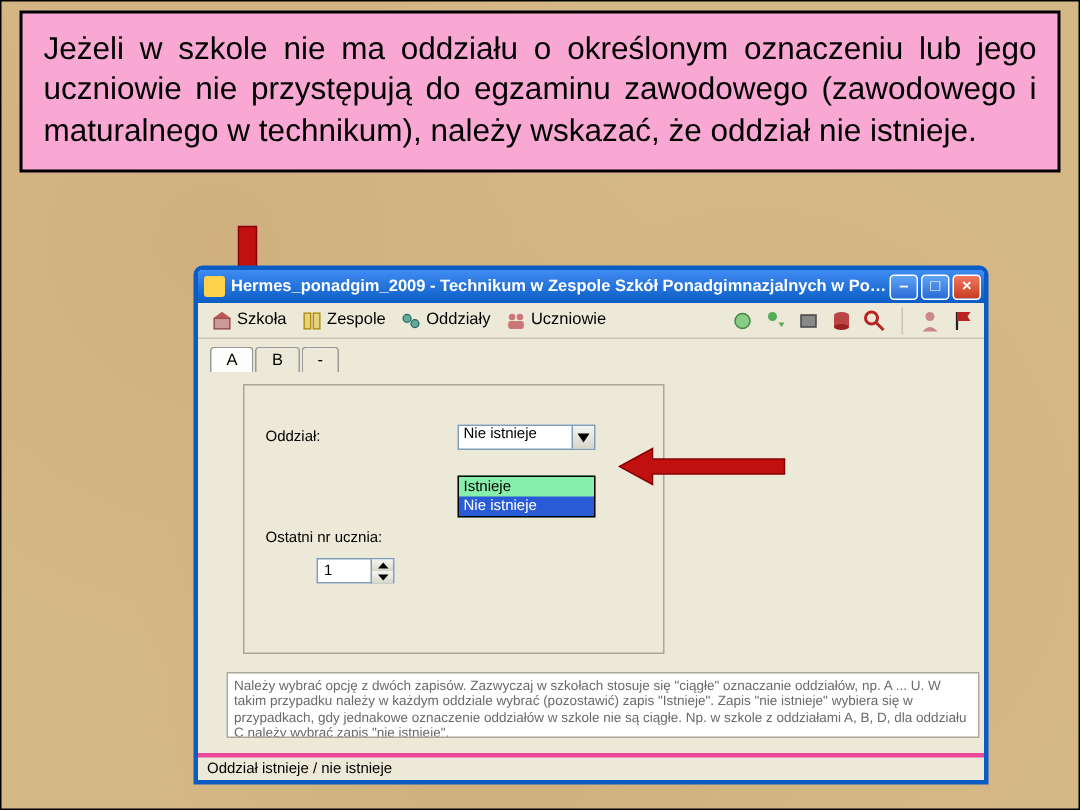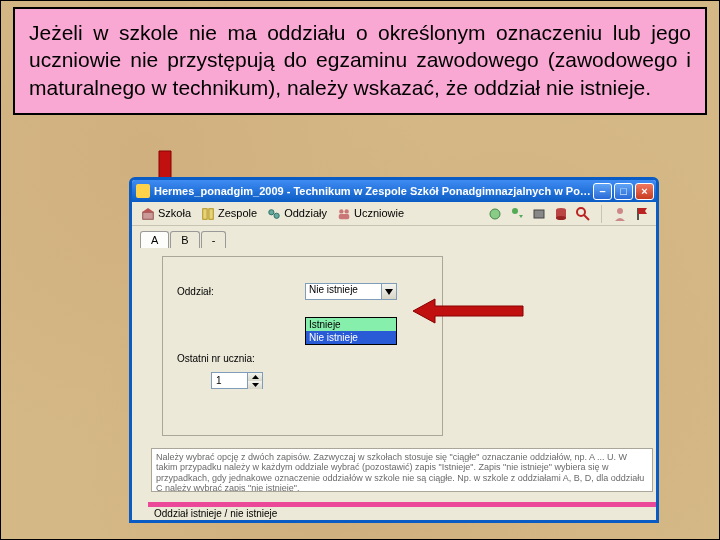--- a/index.html
+++ b/index.html
@@ -138,22 +138,22 @@
   .spinner .sbtn { height:8px; border-left:1px solid #7f9db9; display:flex; align-items:center; justify-content:center; background:linear-gradient(#f4f4f0,#d8d6c8); }
   .help {
     position:absolute; left:3px; right:3px; top:268px; height:44px;
     border:1px solid #aaa69a; background:#fff;
     padding:3px 4px; font-size:9px; color:#6a6a6a;
     line-height:1.15;
     overflow:hidden;
     margin-left:16px;
   }
   .status {
-    position:absolute; left:16px; right:0; bottom:0; height:18px;
-    border-top:5px solid #ec4899;
+    position:absolute; left:0; right:0; bottom:0; height:18px;
+    border-top:3px solid #ec4899;
     display:flex; align-items:center;
     padding:0 6px; font-size:10px;
     background:#ece9d8;
   }
   .red-arrow {
     position:absolute;
     top: 42px; left: 250px;
     pointer-events:none;
   }
   svg { overflow: visible; }

